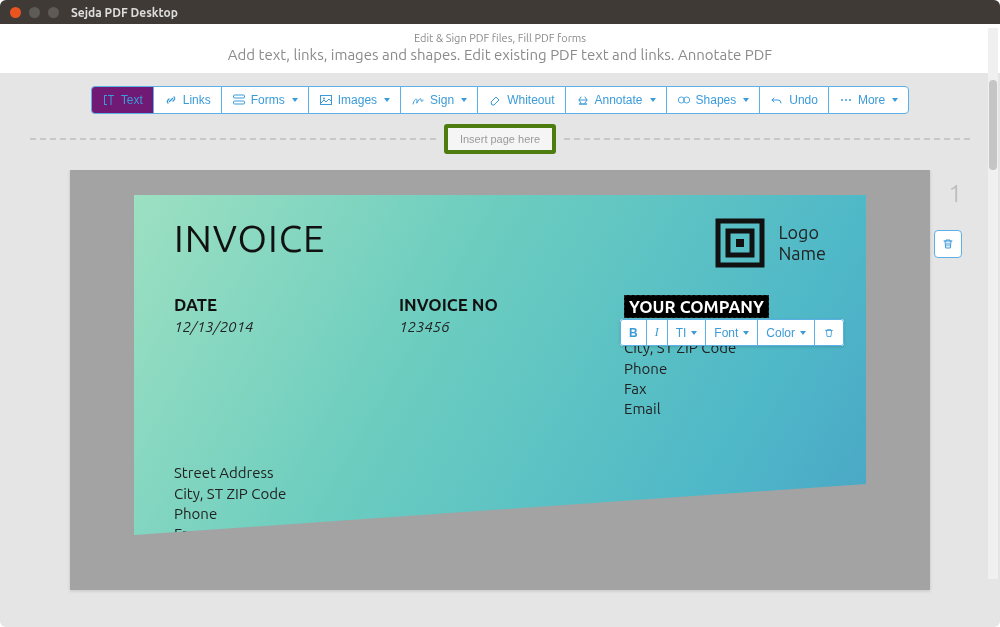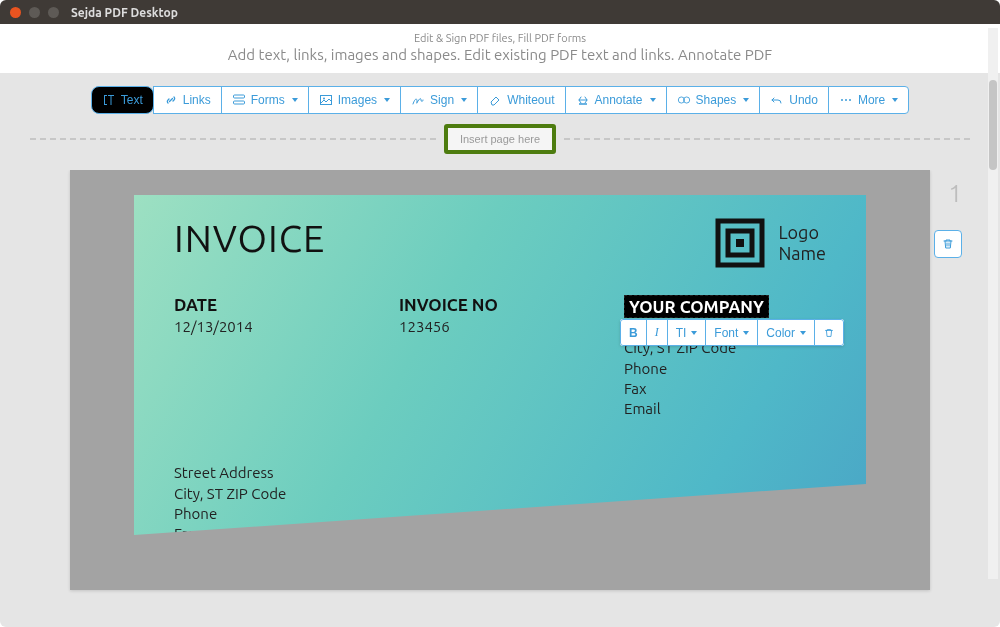--- a/index.html
+++ b/index.html
@@ -20,21 +20,21 @@
 .header-title { color: #8a8a8a; font-size: 11px; font-weight: 400; }
 .header-sub { color: #8a8a8a; font-size: 15px; font-weight: 400; margin-top: 2px; }
 
 
 .toolbar-wrap { background: #e5e5e5; padding: 12px 0 6px; }
 .toolbar { display: flex; justify-content: center; }
 .toolbar-inner { display: flex; }
 .tb-btn { background: #fff; border: 1px solid #5bb0e8; color: #3b9bd9; font-size: 12px; padding: 6px 10px; display: flex; align-items: center; gap: 5px; cursor: pointer; margin-left: -1px; }
 .tb-btn:first-child { border-radius: 4px 0 0 4px; margin-left: 0; }
 .tb-btn:last-child { border-radius: 0 4px 4px 0; }
-.tb-btn.active { background: #000000; border-radius: 8px; }
+.tb-btn.active { background: #701a75; }
 .tb-icon { width: 14px; height: 14px; display: inline-flex; align-items: center; justify-content: center; }
 .caret { width: 0; height: 0; border-left: 3px solid transparent; border-right: 3px solid transparent; border-top: 4px solid #3b9bd9; margin-left: 2px; }
 
 
 .insert-row { display: flex; align-items: center; padding: 10px 30px; background: #e5e5e5; }
 .insert-line { flex: 1; border-top: 2px dashed #c7c7c7; }
 .insert-btn { border: 4px solid #4d7c0f; background: #f5f5f5; color: #9a9a9a; font-size: 11px; padding: 5px 12px; border-radius: 3px; margin: 0 8px; cursor: pointer; }
 
 
 .page-area { flex: 1; background: #e5e5e5; position: relative; overflow: hidden; padding: 0 30px; }
@@ -48,21 +48,21 @@
 .inv-title { font-size: 38px; font-weight: 400; color: #111; letter-spacing: 1px; }
 .logo-block { position: absolute; right: 40px; top: 22px; display: flex; align-items: center; gap: 12px; }
 .logo-icon { width: 52px; height: 52px; }
 .logo-text { font-size: 18px; color: #222; line-height: 1.15; }
 
 .row2 { display: flex; margin-top: 36px; gap: 0; }
 .col { flex: 0 0 225px; }
 .col2 { flex: 0 0 225px; }
 .col3 { flex: 1; position: relative; }
 .lbl { font-weight: 700; font-size: 17px; color: #111; }
-.val { font-size: 15px; color: #222; margin-top: 4px; }
+.val { font-size: 15px; color: #222; margin-top: 4px; font-style: italic; }
 
 .company-selected { display: inline-block; background: #000; color: #fff; font-weight: 700; font-size: 17px; padding: 1px 4px; border: 1px dashed #222; }
 
 .inv-to-block { margin-top: 44px; }
 .inv-to-block .lbl { margin-bottom: 4px; }
 .lines div { font-size: 15px; color: #222; line-height: 1.35; }
 
 
 .fmt-bar { position: absolute; display: flex; background: #fff; border-radius: 3px; overflow: hidden; box-shadow: 0 1px 3px rgba(0,0,0,.15); }
 .fmt-btn { border: 1px solid #5bb0e8; color: #3b9bd9; background: #fff; font-size: 12px; padding: 5px 8px; display: flex; align-items: center; gap: 3px; cursor: pointer; margin-left: -1px; }

